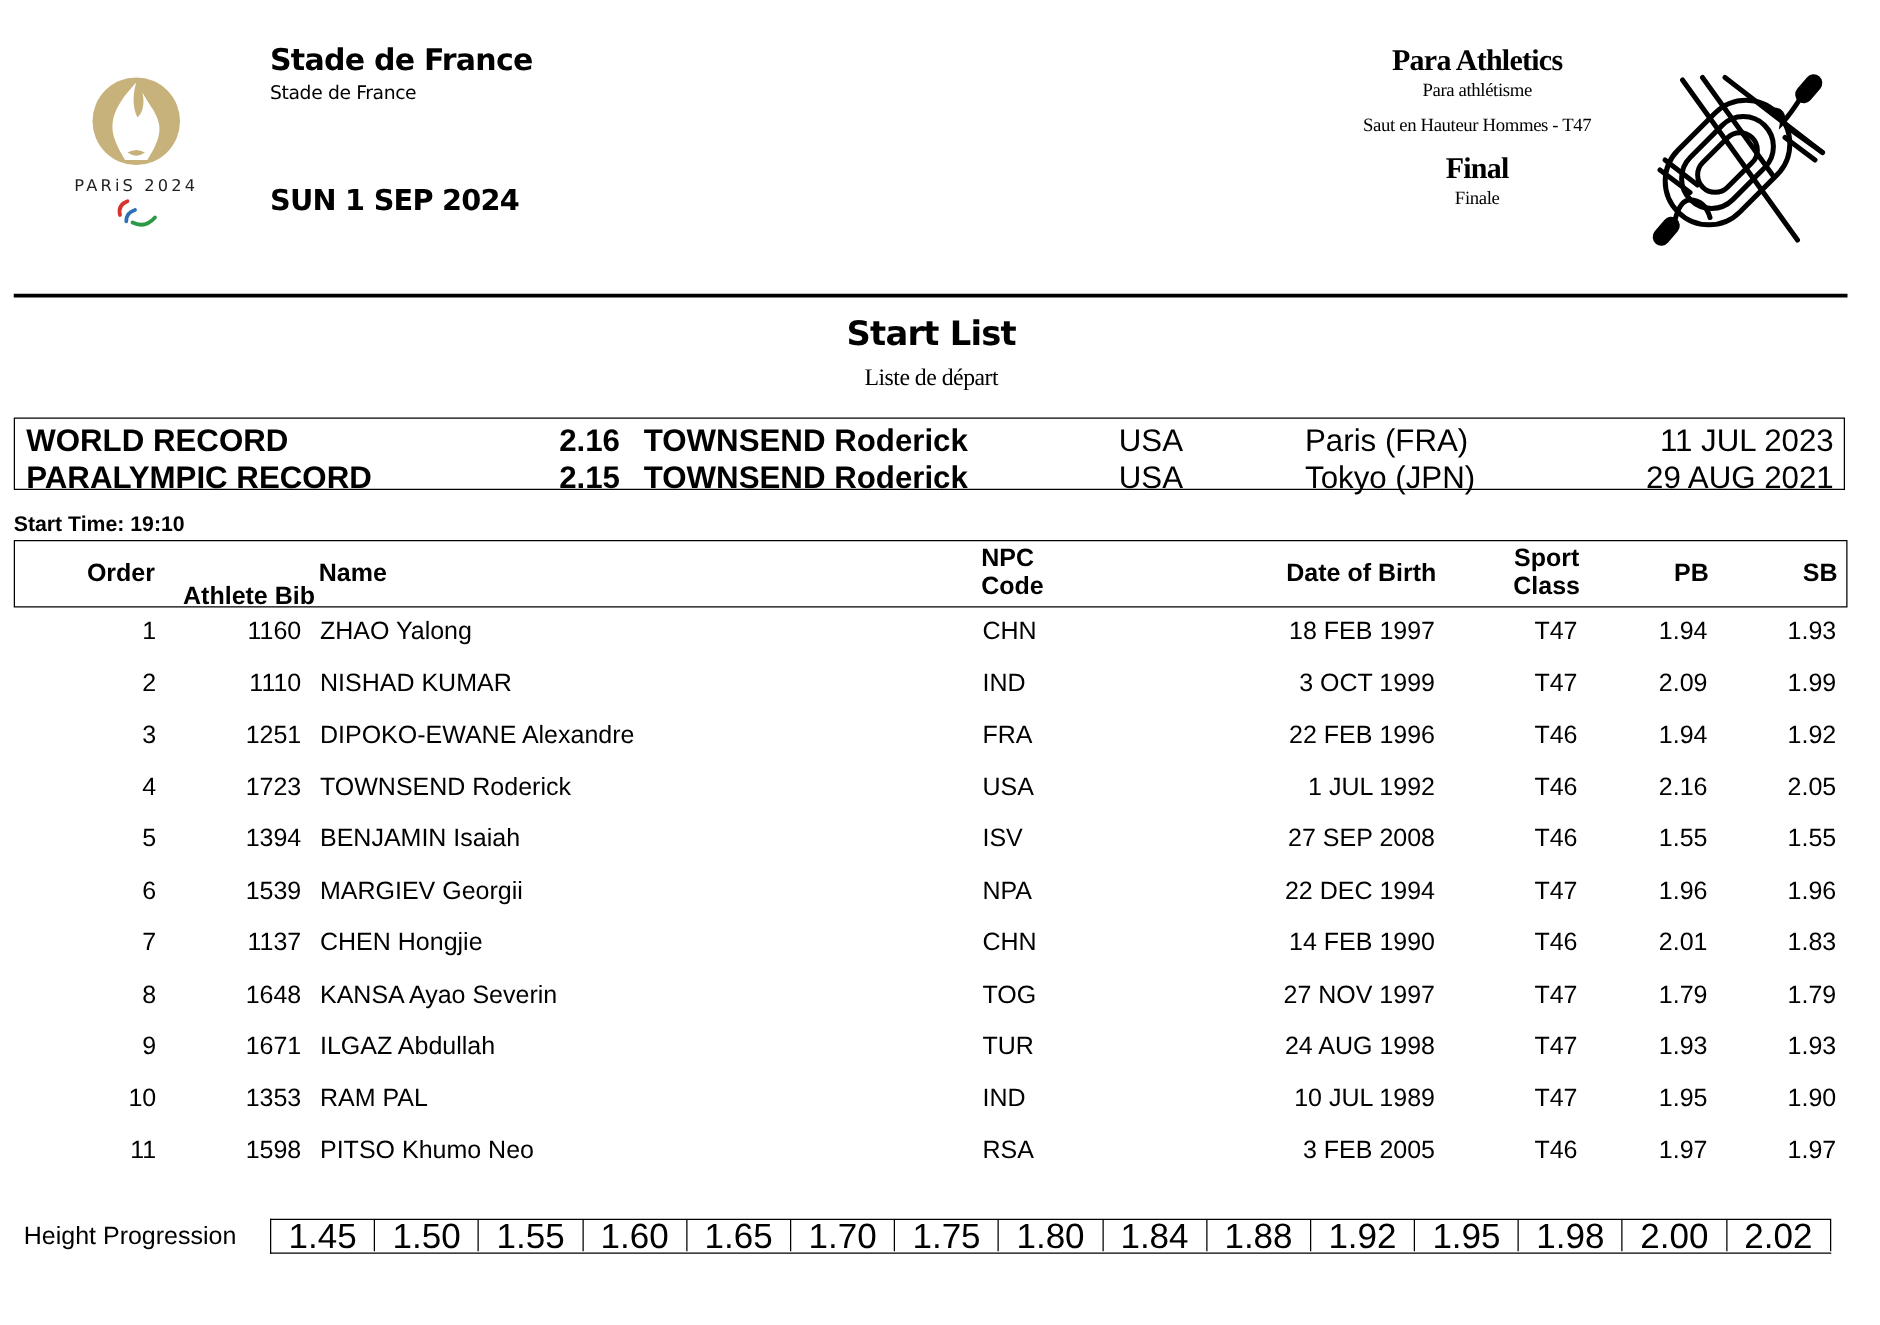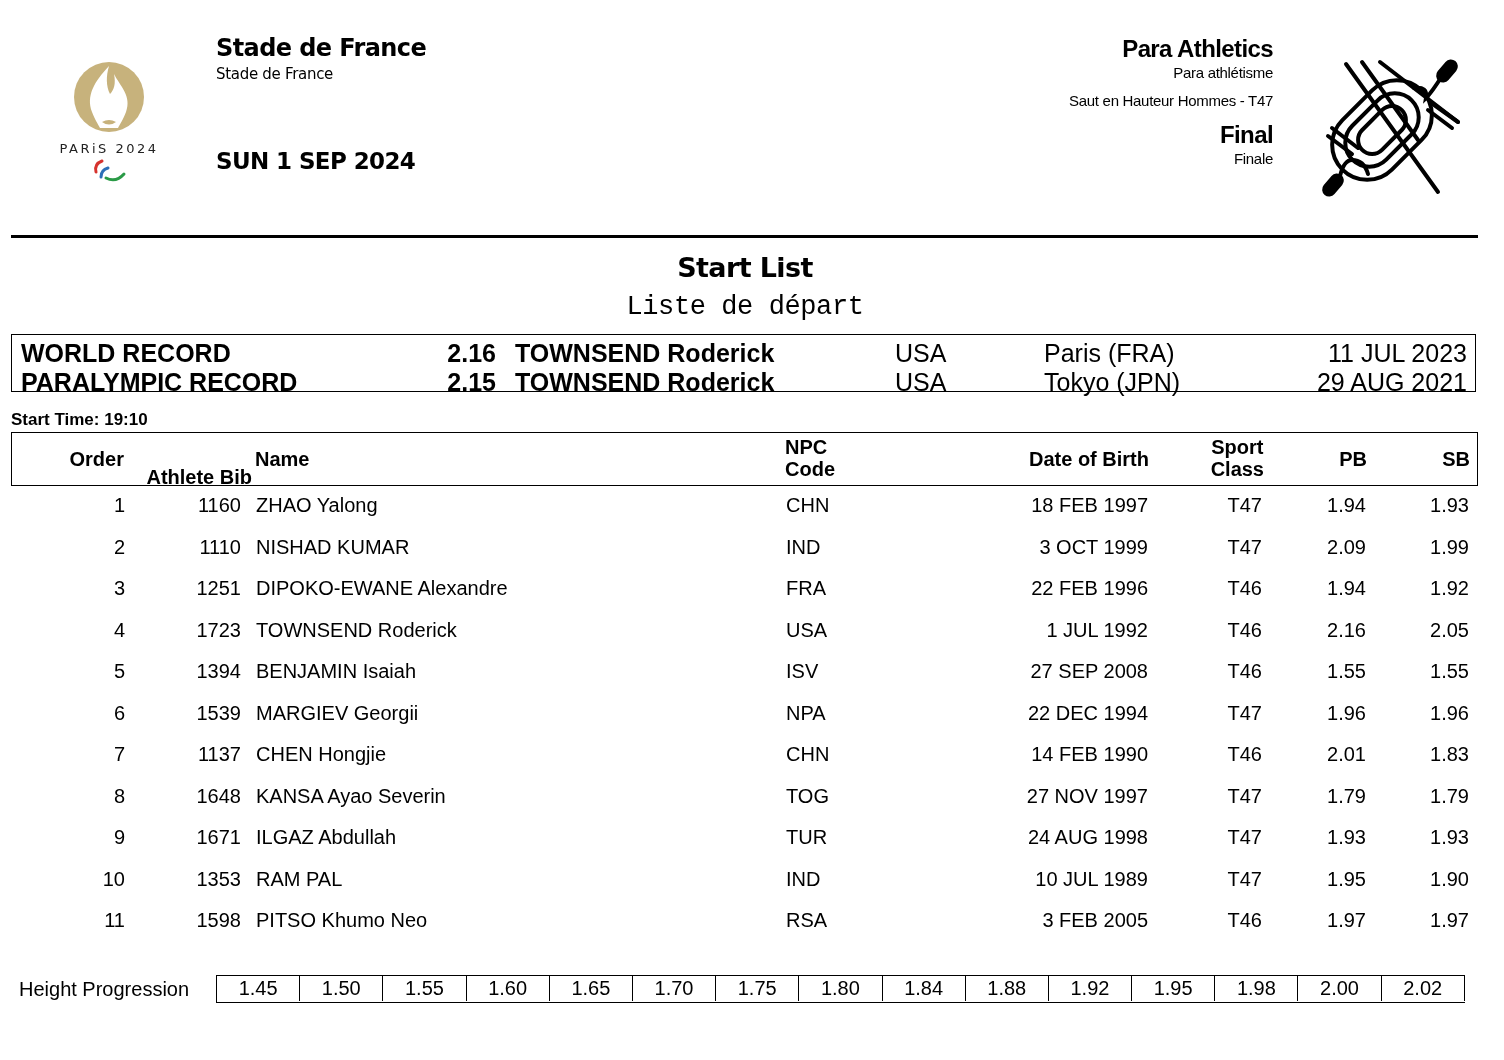--- a/index.html
+++ b/index.html
@@ -4,30 +4,30 @@
   <style>
     html, body { margin: 0; padding: 0; background: #ffffff; }
     body { width: 1504px; height: 1060px; position: relative; overflow: hidden; color: #000; font-family: "Liberation Sans", sans-serif; }
 
     .header { position: absolute; left: 0; top: 0; width: 1504px; height: 235px; }
     .logo { position: absolute; left: 44px; top: 60px; width: 130px; height: 135px; }
     .venue-title { position: absolute; left: 216px; top: 34px; font-family: "DejaVu Sans", sans-serif; font-weight: bold; font-size: 24px; letter-spacing: -0.6px; }
     .venue-sub { position: absolute; left: 216px; top: 65px; font-family: "DejaVu Sans", sans-serif; font-size: 15px; letter-spacing: -0.3px; }
     .event-date { position: absolute; left: 216px; top: 148px; font-family: "DejaVu Sans", sans-serif; font-weight: bold; font-size: 23px; letter-spacing: -0.6px; }
 
-    .right-block { position: absolute; right: 231px; top: 34px; text-align: right; font-family: Liberation Sans, sans-serif; }
+    .right-block { position: absolute; right: 231px; top: 34px; text-align: center; font-family: Liberation Serif, serif; }
     .rb-title { font-weight: bold; font-size: 24px; letter-spacing: -0.6px; line-height: 30px; }
     .rb-sub { font-size: 15px; letter-spacing: -0.3px; line-height: 18px; }
     .rb-gap { height: 10px; }
     .pictogram { position: absolute; left: 1310px; top: 52px; width: 160px; height: 150px; }
 
     .divider { position: absolute; left: 11px; top: 235px; width: 1467px; height: 3px; background: #000; }
 
     .doc-title { position: absolute; left: 0; width: 1490px; top: 252px; text-align: center; font-family: "DejaVu Sans", sans-serif; font-weight: bold; font-size: 27px; letter-spacing: -0.6px; }
-    .doc-sub { position: absolute; left: 0; width: 1490px; top: 292px; text-align: center; font-family: Liberation Mono, monospace; font-size: 27px; letter-spacing: -0.4px; }
+    .doc-sub { position: absolute; left: 0; width: 1490px; top: 292px; text-align: center; font-family: Liberation Serif, serif; font-size: 19px; letter-spacing: -0.4px; }
 
     .records { position: absolute; left: 11px; top: 334px; width: 1465px; height: 58px; border: 1.5px solid #000; box-sizing: border-box; }
     .rec-row { position: absolute; left: 0; width: 100%; height: 29px; font-size: 25px; }
     .rec-row span { position: absolute; top: 4px; white-space: nowrap; }
     .rec-type { left: 9px; font-weight: bold; }
     .rec-mark { right: 979px; font-weight: bold; text-align: right; }
     .rec-name { left: 503px; font-weight: bold; }
     .rec-npc { left: 883px; }
     .rec-place { left: 1032px; }
     .rec-date { right: 8px; text-align: right; }
@@ -46,21 +46,21 @@
     .c-bib { right: 1237px; text-align: right; }
     .c-name { left: 245px; }
     .c-npc { left: 775px; }
     .c-dob { right: 330px; text-align: right; }
     .c-class { right: 216px; text-align: right; }
     .c-pb { right: 112px; text-align: right; }
     .c-sb { right: 9px; text-align: right; }
 
     .hp-label { position: absolute; left: 19px; top: 978px; font-size: 20px; }
     .hp-grid { position: absolute; left: 216px; top: 975px; height: 28px; display: flex; border: 1.5px solid #000; border-right: none; box-sizing: border-box; }
-    .hp-cell { width: 83.2px; height: 25px; border-right: 1.5px solid #000; box-sizing: border-box; text-align: center; font-size: 20px; line-height: 25px; }
+    .hp-cell { width: 83.2px; height: 25px; border-right: 1.5px solid #000; box-sizing: border-box; text-align: center; font-size: 28px; line-height: 25px; }
   </style>
 </head>
 <body>
 
 <div class="header">
   <div class="logo">
     <svg width="130" height="135" viewBox="0 0 130 135">
       <circle cx="65" cy="37" r="35" fill="#c7b27c"></circle>
       <path d="M65 6 C 50 22, 42 36, 48 52 C 51 60, 54 64, 56 68 L 74 68 C 76 64, 79 60, 82 52 C 88 36, 76 26, 70 14 C 72 24, 70 30, 66 34 C 62 26, 62 16, 65 6 Z" fill="#ffffff"></path>
       <path d="M58 62 Q 65 58 72 62 Q 65 67 58 62 Z" fill="#c7b27c"></path>

